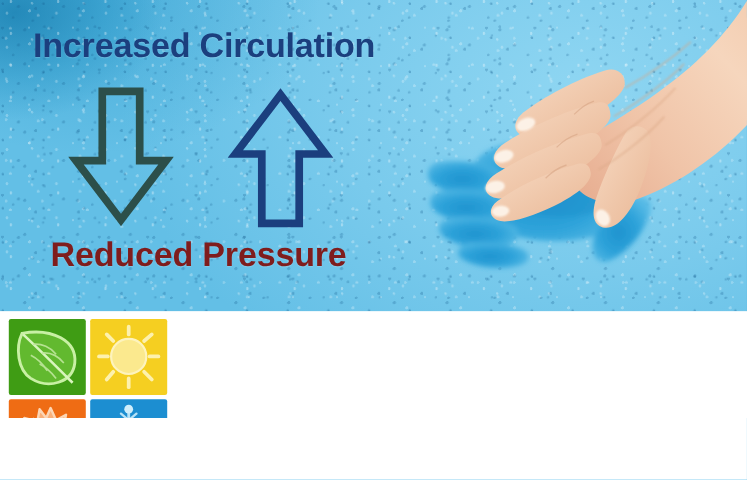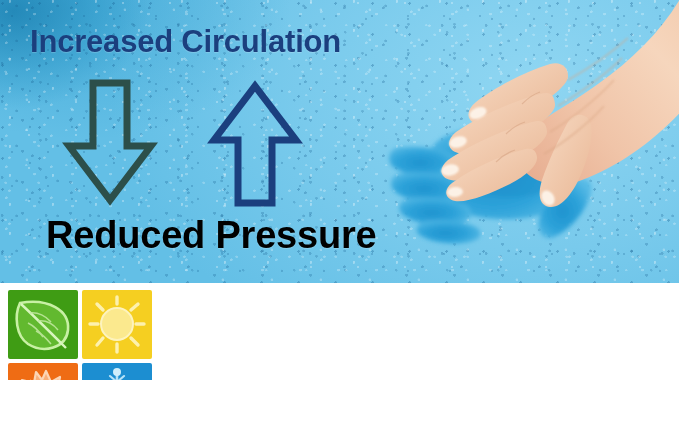--- a/index.html
+++ b/index.html
@@ -59,22 +59,22 @@
   
   .foam-top-label{
     position:absolute;left:30px;top:24px;
     font-size:31px;font-weight:bold;letter-spacing:-.2px;
     color:#1b3f7e;
     white-space:nowrap;
     text-shadow:0 1px 1px rgba(255,255,255,.18);
   }
   .foam-bottom-label{
     position:absolute;left:46px;top:214px;
-    font-size:38px;font-weight:bold;letter-spacing:-.2px;
-    color:#000000;
+    font-size:31px;font-weight:bold;letter-spacing:-.2px;
+    color:#7f1d1d;
     white-space:nowrap;
     text-shadow:0 1px 1px rgba(255,255,255,.18);
   }
 
   .arrow-down{position:absolute;left:62px;top:78px;}
   .arrow-up{position:absolute;left:207px;top:78px;}
 
   
   .hand-wrap{position:absolute;left:372px;top:-6px;width:310px;height:270px;}
 

